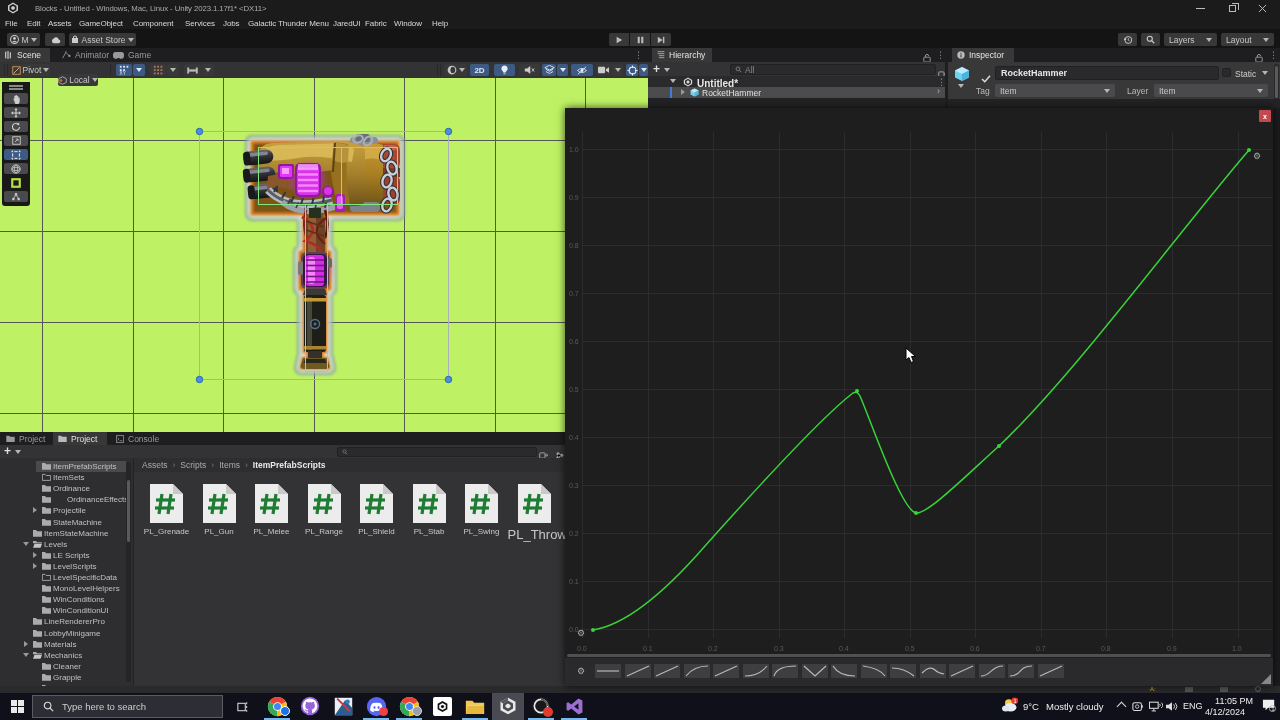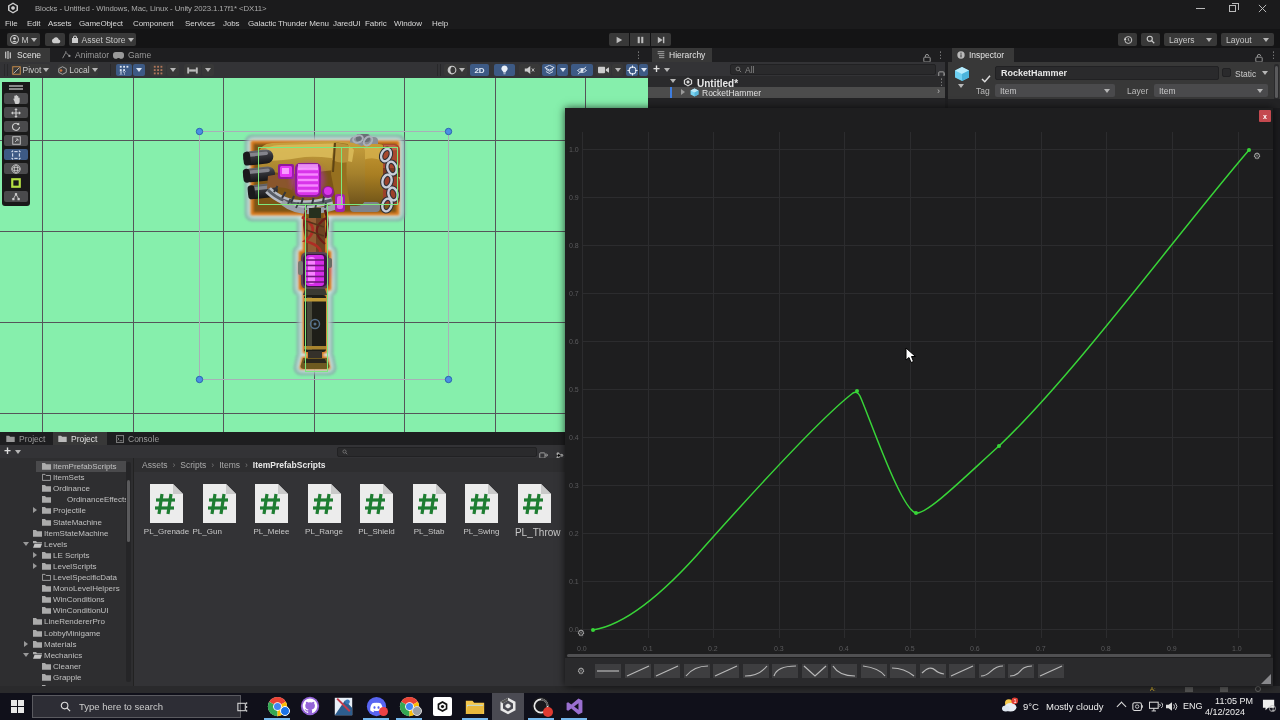--- a/index.html
+++ b/index.html
@@ -141,31 +141,31 @@
       <circle cx="6" cy="6" r="5.5" fill="#bbb"></circle>
       <rect x="5.2" y="5" width="1.6" height="4.5" fill="#383838"></rect>
       <rect x="5.2" y="2.5" width="1.6" height="1.6" fill="#383838"></rect>
     </svg>Inspector</div>
 <div class="a" style="left:1255px;top:49px"><svg width="8" height="10" viewBox="0 0 10 12">
       <rect x="1" y="5" width="8" height="6" rx="1" fill="none" stroke="#999" stroke-width="1.2"></rect>
       <path d="M3 5 V3.5 a2 2 0 0 1 4 0" fill="none" stroke="#999" stroke-width="1.2"></path>
     </svg></div>
 <div class="a" style="left:1269px;top:50px;font-size:9px;color:#999">⋮</div>
 
-<div class="a" style="left:0;top:62px;width:648px;height:370px;background:#86efac;overflow:hidden" id="scene">
+<div class="a" style="left:0;top:62px;width:648px;height:370px;background:#bef264;overflow:hidden" id="scene">
 
   <div class="a" style="left:0;top:0;width:648px;height:16px;background:#333336"></div>
   <div class="a" style="left:4px;top:2px;width:1px;height:12px;background:#28282a"></div>
   <div class="a" style="left:7px;top:2px;width:1px;height:12px;background:#28282a"></div>
   <div class="a btn" style="left:11px;top:2px;width:39px;height:12px;font-size:8.5px;gap:2px">
     <svg width="9" height="9" viewBox="0 0 12 12">
         <rect x="1" y="1" width="10" height="10" fill="none" stroke="#c88c4a" stroke-width="1.3"></rect>
         <path d="M2 10 L10 2" stroke="#bbb" stroke-width="1.2"></path>
       </svg>Pivot<span class="caret"></span></div>
-  <div class="a btn" style="left:58px;top:2px;width:40px;height:12px;font-size:8.5px;gap:2px">
+  <div class="a btn" style="left:58px;top:12px;width:40px;height:12px;font-size:8.5px;gap:2px">
     <svg width="9" height="9" viewBox="0 0 12 12">
         <path d="M6 1 L11 3.5 V8.5 L6 11 L1 8.5 V3.5 Z" fill="none" stroke="#bbb" stroke-width="1.1"></path>
         <circle cx="4" cy="6" r="1.8" fill="#c8703c"></circle>
       </svg>Local<span class="caret"></span></div>
   <div class="a" style="left:110px;top:2px;width:1px;height:12px;background:#28282a"></div>
   <div class="a btn" style="left:116px;top:2px;width:16px;height:12px;background:#3d5a85">
       <svg width="10" height="10" viewBox="0 0 12 12">
         <g fill="#dfe8f5">
           <rect x="1" y="1" width="2.2" height="2.2"></rect>
           <rect x="5" y="1" width="2.2" height="2.2"></rect>
@@ -783,21 +783,21 @@
       <svg style="position:absolute;left:68.5px;top:12px" width="33" height="39" viewBox="0 0 33 39">
         <path d="M0 0 H23 L33 10 V39 H0 Z" fill="#ececec"></path>
         <path d="M23 0 L33 10 H23 Z" fill="#c9c9c9"></path>
         <g stroke="#1e7d32" stroke-width="3.2">
           <line x1="12" y1="10" x2="9" y2="30"></line>
           <line x1="21" y1="10" x2="18" y2="30"></line>
           <line x1="6" y1="16" x2="25" y2="16"></line>
           <line x1="5" y1="24" x2="24" y2="24"></line>
         </g>
       </svg>
-      <div style="position:absolute;left:58.5px;top:55px;width:53px;text-align:left;font-size:8px;color:#c8c8c8">PL_Gun</div>
+      <div style="position:absolute;left:58.5px;top:55px;width:53px;text-align:center;font-size:8px;color:#c8c8c8">PL_Gun</div>
       <svg style="position:absolute;left:121px;top:12px" width="33" height="39" viewBox="0 0 33 39">
         <path d="M0 0 H23 L33 10 V39 H0 Z" fill="#ececec"></path>
         <path d="M23 0 L33 10 H23 Z" fill="#c9c9c9"></path>
         <g stroke="#1e7d32" stroke-width="3.2">
           <line x1="12" y1="10" x2="9" y2="30"></line>
           <line x1="21" y1="10" x2="18" y2="30"></line>
           <line x1="6" y1="16" x2="25" y2="16"></line>
           <line x1="5" y1="24" x2="24" y2="24"></line>
         </g>
       </svg>
@@ -849,21 +849,21 @@
       <svg style="position:absolute;left:383.5px;top:12px" width="33" height="39" viewBox="0 0 33 39">
         <path d="M0 0 H23 L33 10 V39 H0 Z" fill="#ececec"></path>
         <path d="M23 0 L33 10 H23 Z" fill="#c9c9c9"></path>
         <g stroke="#1e7d32" stroke-width="3.2">
           <line x1="12" y1="10" x2="9" y2="30"></line>
           <line x1="21" y1="10" x2="18" y2="30"></line>
           <line x1="6" y1="16" x2="25" y2="16"></line>
           <line x1="5" y1="24" x2="24" y2="24"></line>
         </g>
       </svg>
-      <div style="position:absolute;left:373.5px;top:55px;width:53px;text-align:right;font-size:10px;color:#c8c8c8">PL_Throw</div>
+      <div style="position:absolute;left:373.5px;top:55px;width:53px;text-align:right;font-size:13px;color:#c8c8c8">PL_Throw</div>
     </div>
 </div>
 
 <div class="a" style="left:0;top:686px;width:1280px;height:7px;background:#2a2a2c"></div>
 <div class="a" style="left:1150px;top:686px;font-size:6px;color:#d8b22a">A:</div>
 <div class="a" style="left:1185px;top:687px;width:8px;height:5px;background:#555"></div>
 <div class="a" style="left:1220px;top:687px;width:8px;height:5px;background:#555"></div>
 <div class="a" style="left:1255px;top:686px;width:6px;height:6px;border:1px solid #666;border-radius:50%"></div>
 
 <div class="a" style="left:565px;top:108px;width:708px;height:578px;background:#1e1e1f;box-shadow:0 0 8px rgba(0,0,0,0.7)">
@@ -1010,21 +1010,21 @@
 
 <div class="a" style="left:0;top:693px;width:1280px;height:27px;background:#10101a" id="taskbar">
   <svg class="a" style="left:11px;top:7px" width="13" height="13" viewBox="0 0 13 13">
       <g fill="#e8e8e8">
         <rect x="0" y="0" width="6" height="6"></rect>
         <rect x="7" y="0" width="6" height="6"></rect>
         <rect x="0" y="7" width="6" height="6"></rect>
         <rect x="7" y="7" width="6" height="6"></rect>
       </g>
     </svg>
-  <div class="a" style="left:32px;top:2px;width:209px;height:23px;background:#2d2d35;border:1px solid #5a5a60;display:flex;align-items:center;gap:8px;padding-left:27px;font-size:9.5px;color:#ccc">
+  <div class="a" style="left:32px;top:2px;width:191px;height:23px;background:#2d2d35;border:1px solid #5a5a60;display:flex;align-items:center;gap:8px;padding-left:10px;font-size:9.5px;color:#ccc">
     <svg width="11" height="11" viewBox="0 0 12 12">
         <circle cx="5" cy="5" r="3.6" fill="none" stroke="#ddd" stroke-width="1.2"></circle>
         <path d="M7.8 7.8 L11 11" stroke="#ddd" stroke-width="1.3"></path>
       </svg>
     Type here to search</div>
   <svg class="a" style="left:236px;top:8px" width="13" height="12" viewBox="0 0 14 12">
       <g fill="none" stroke="#ddd" stroke-width="1.1">
         <rect x="2" y="2" width="8" height="8"></rect>
         <path d="M11.5 1 v2 M11.5 5 v2 M11.5 9 v2"></path>
       </g>

